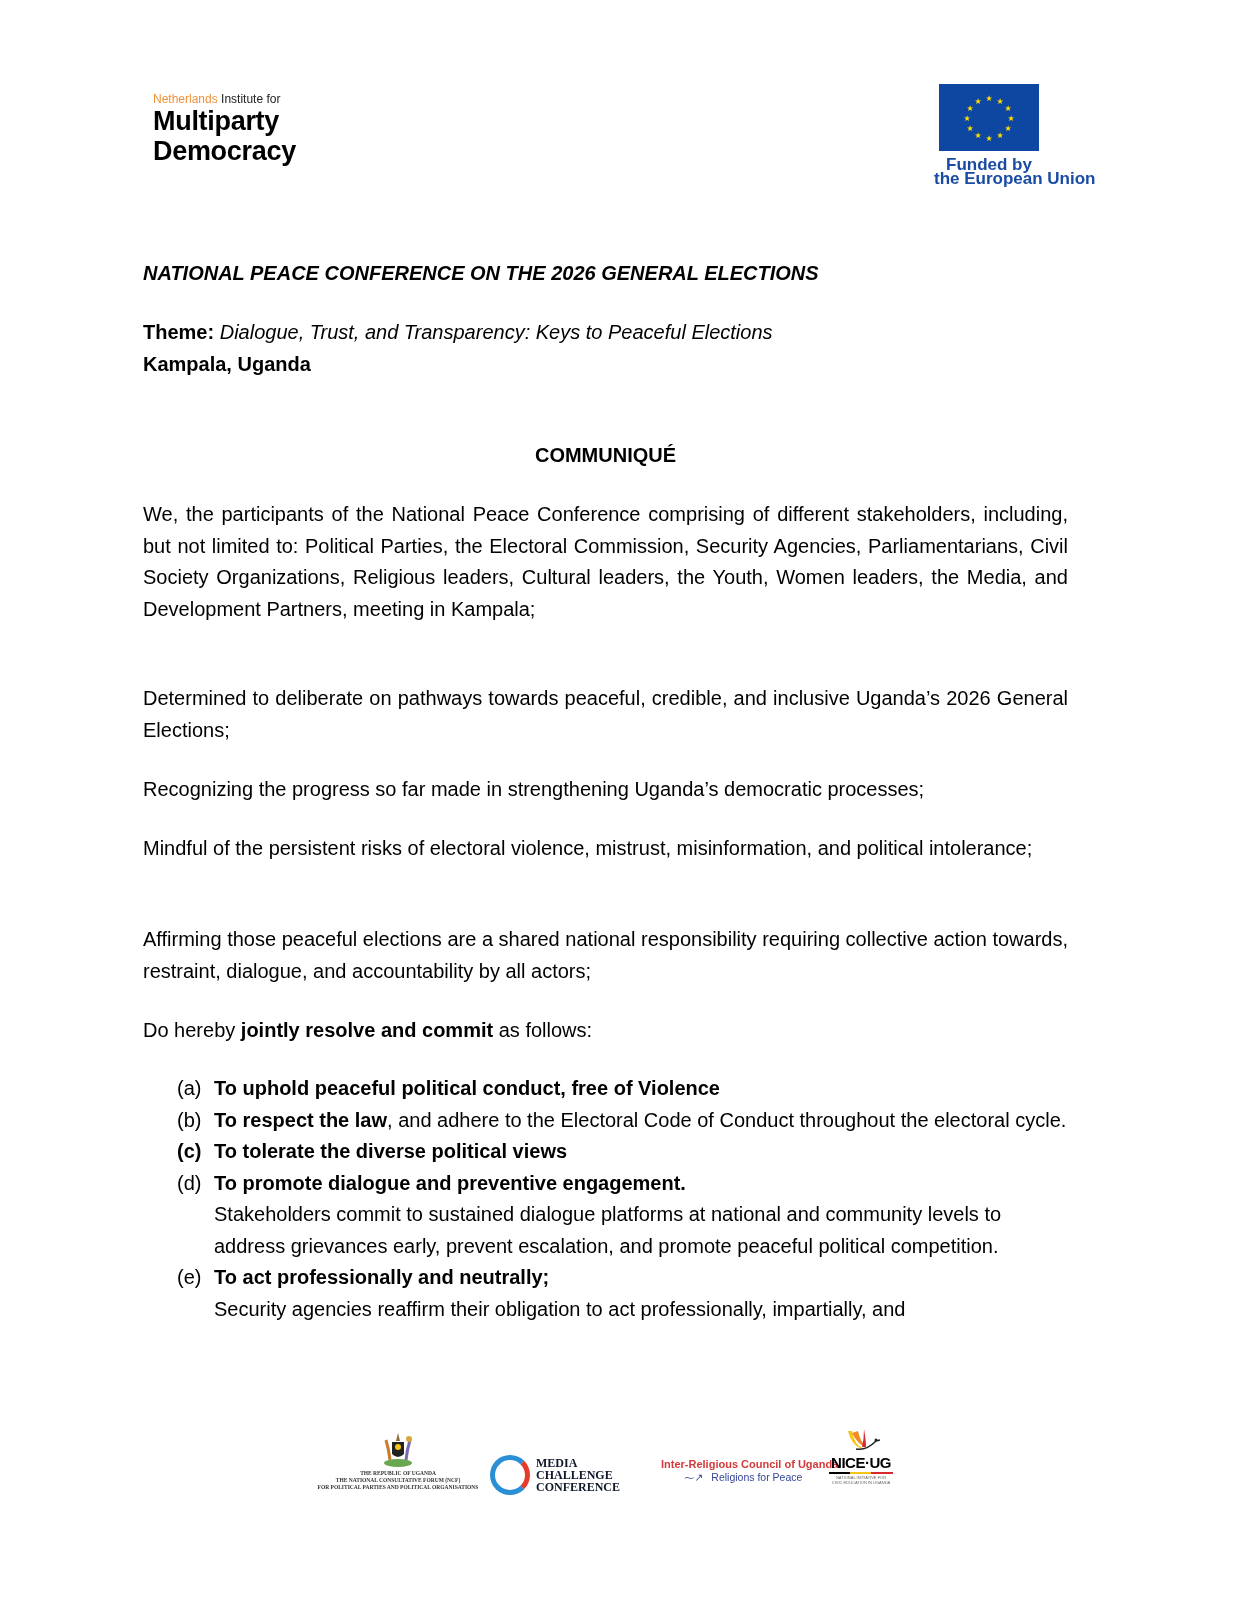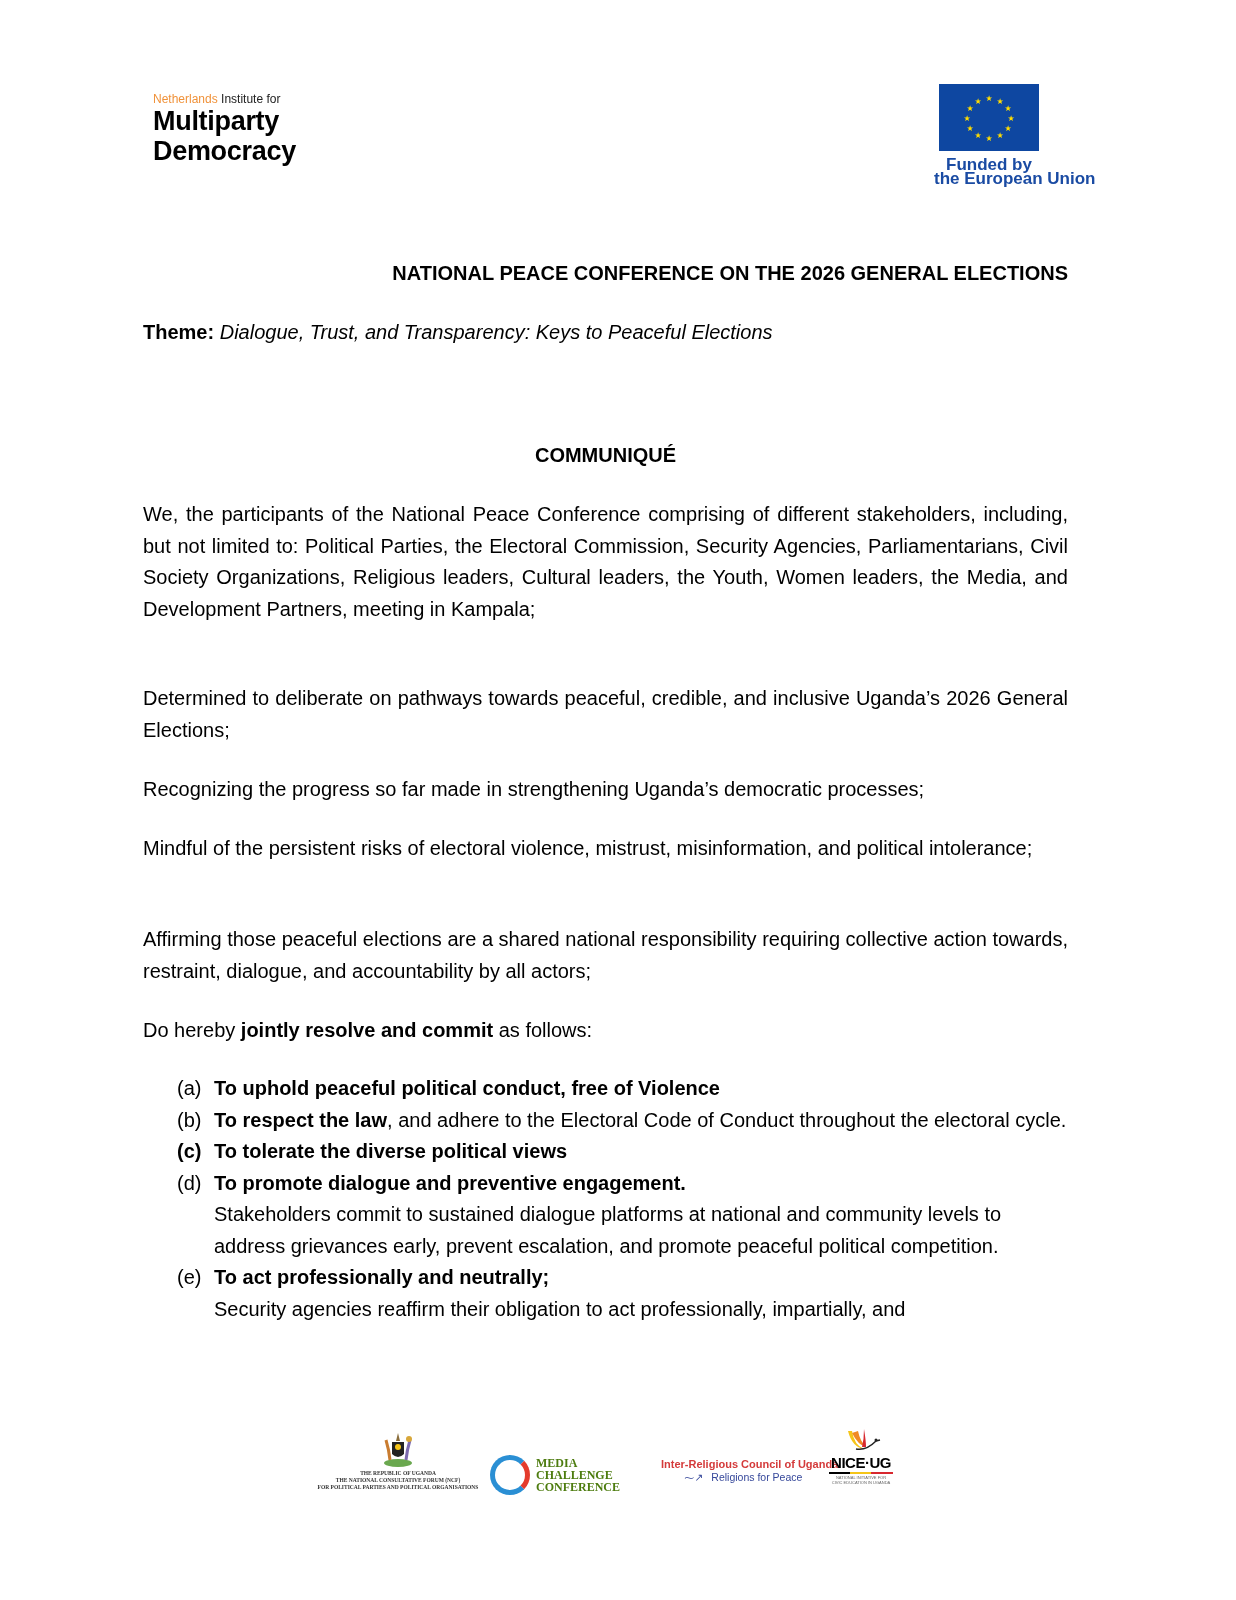--- a/index.html
+++ b/index.html
@@ -14,21 +14,21 @@
   .nimd .big { font-size: 27px; font-weight: bold; line-height: 30px; letter-spacing: -0.3px; color: #000; }
 
   .eu { position: absolute; left: 934px; top: 84px; width: 110px; text-align: center; }
   .eu .flag { width: 100px; height: 67px; background: #0e47a1; margin: 0 auto; position: relative; }
   .eu .flag svg { position: absolute; left: 0; top: 0; }
   .eu .cap { margin-top: 7px; font-size: 17px; line-height: 14px; font-weight: bold; color: #1a4ba3; white-space: nowrap; }
 
   
   .doc { position: absolute; left: 143px; top: 0; width: 925px;
          font-family: "Liberation Sans", sans-serif; font-size: 20px; line-height: 31.5px; }
-  .title { position: absolute; left: 0; top: 258px; width: 925px; text-align: right; font-weight: bold; font-size: 20px; }
+  .title { position: absolute; left: 0; top: 258px; width: 925px; text-align: left; font-weight: bold; font-size: 20px; font-style: italic; }
   .meta { position: absolute; left: 0; top: 317px; width: 925px; }
   .meta .b { font-weight: bold; }
   .meta i { font-style: italic; }
   .comm { position: absolute; left: 0; top: 440px; width: 925px; text-align: center; font-weight: bold; }
   .para { position: absolute; left: 0; width: 925px; text-align: justify; }
   .p1 { top: 499px; }
   .p2 { top: 683px; }
   .p3 { top: 774px; }
   .p4 { top: 833px; }
   .p5 { top: 924px; }
@@ -42,21 +42,21 @@
   .li .desc { display: block; }
 
   
   .footer { position: absolute; left: 0; top: 1425px; width: 1236px; height: 80px; }
   .ncf { position: absolute; left: 313px; top: 5px; width: 170px; text-align: center; }
   .ncf .crest { width: 40px; height: 40px; margin: 0 auto; }
   .ncf .t { font-family: "Liberation Serif", serif; font-size: 5.5px; line-height: 7px; font-weight: bold; color: #333; white-space: nowrap; }
   .mci { position: absolute; left: 490px; top: 30px; width: 125px; height: 40px; }
   .mci .ring { position: absolute; left: 0; top: 0; width: 30px; height: 30px; border-radius: 50%;
                border: 5px solid #2a8fd4; border-right-color: #e43b2c; }
-  .mci .txt { position: absolute; left: 46px; top: 2px; font-family: "Liberation Serif", serif; font-weight: bold; font-size: 12px; line-height: 12px; color: #4d7c0f; }
+  .mci .txt { position: absolute; left: 46px; top: 2px; font-family: "Liberation Serif", serif; font-weight: bold; font-size: 12px; line-height: 12px; color: #0f172a; }
   .irc { position: absolute; left: 622px; top: 33px; width: 195px; }
   .irc .n { font-size: 11px; font-weight: bold; color: #d43a3a; white-space: nowrap; padding-left: 39px; }
   .irc .rp { margin-left: 62px; font-size: 10.5px; color: #35479a; white-space: nowrap; }
   .irc .rp .sw { display: inline-block; margin-right: 8px; color: #35479a; }
   .nice { position: absolute; left: 826px; top: 0; width: 70px; text-align: center; }
   .nice .bird { width: 50px; height: 30px; margin: 0 auto; }
   .nice .n { font-size: 15px; font-weight: bold; letter-spacing: -0.5px; line-height: 16px; }
   .nice .stripe { height: 2px; margin: 1px 3px; background: linear-gradient(to right, #000 33%, #f5c518 33%, #f5c518 66%, #d8282f 66%); }
   .nice .s { font-size: 4px; line-height: 5px; color: #666; white-space: nowrap; }
 </style>
@@ -94,20 +94,21 @@
       <div>Funded by</div>
       <div>the European Union</div>
     </div>
   </div>
 
   <div class="doc">
     <div class="title">NATIONAL PEACE CONFERENCE ON THE 2026 GENERAL ELECTIONS</div>
 
     <div class="meta">
       <div><span class="b">Theme:</span><i> Dialogue, Trust, and Transparency: Keys to Peaceful Elections</i></div>
+      <div class="b">Kampala, Uganda</div>
     </div>
 
     <div class="comm">COMMUNIQUÉ</div>
 
     <div class="para p1">We, the participants of the National Peace Conference comprising of different stakeholders, including, but not limited to:  Political Parties, the Electoral Commission, Security Agencies, Parliamentarians, Civil Society Organizations, Religious leaders, Cultural leaders, the Youth, Women leaders, the Media, and Development Partners, meeting in Kampala;</div>
     <div class="para p2">Determined to deliberate on pathways towards peaceful, credible, and inclusive Uganda’s 2026 General Elections;</div>
     <div class="para p3">Recognizing the progress so far made in strengthening Uganda’s democratic processes;</div>
     <div class="para p4">Mindful of the persistent risks of electoral violence, mistrust, misinformation, and political intolerance;</div>
     <div class="para p5">Affirming those peaceful elections are a shared national responsibility requiring collective action towards, restraint, dialogue, and accountability by all actors;</div>
     <div class="para p6"><span>Do hereby </span><span class="b">jointly resolve and commit</span><span> as follows:</span></div>

